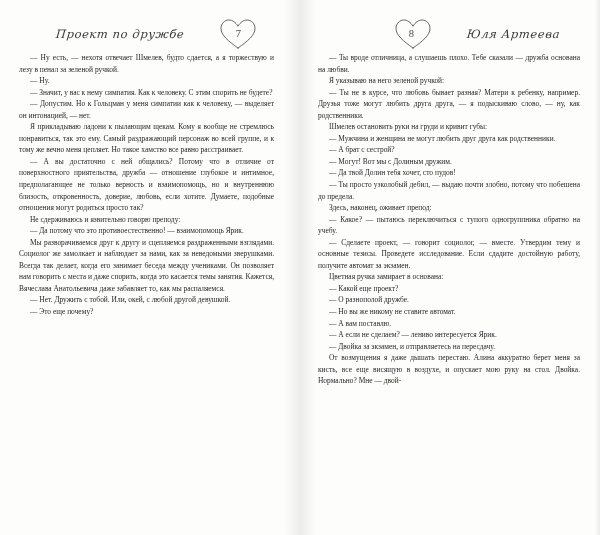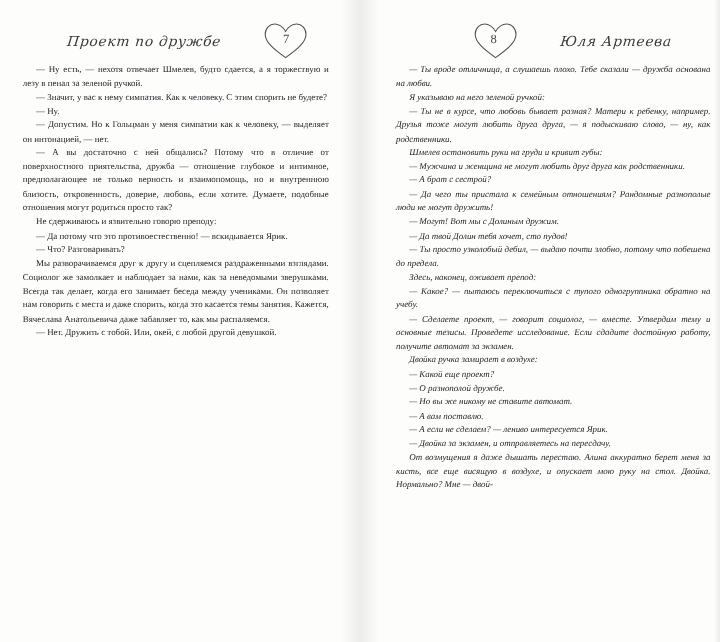--- a/index.html
+++ b/index.html
@@ -114,21 +114,21 @@
     color: #26262a;
     hyphens: manual;
   }
   .body-col p {
     margin: 0;
     text-indent: 11px;
     text-align: justify;
     text-justify: inter-word;
   }
   .page.left .body-col  { width: 255px; margin-left: 5px; }
-  .page.right .body-col { width: 262px; margin-left: 12px; font-style: italic; }
+  .page.right .body-col { width: 262px; margin-left: 0; }
 </style>
 </head>
 <body>
 
 <div id="book-spread">
 
   <div class="page left">
     <div class="gutter-shade-left"></div>
 
     <div class="running-head left-head">
@@ -136,29 +136,30 @@
       <span class="heart-folio">
         <svg width="40" height="34" viewBox="0 0 40 34" aria-hidden="true">
           <path d="M20 31 C10 24, 3 18, 3 11.5 C3 6.4, 6.8 3, 10.8 3 C14.4 3, 17.6 5.2, 20 9.2 C22.4 5.2, 25.6 3, 29.2 3 C33.2 3, 37 6.4, 37 11.5 C37 18, 30 24, 20 31 Z" fill="none" stroke="#55534f" stroke-width="0.9" stroke-linecap="round"></path>
         </svg>
         <span class="folio-num">7</span>
       </span>
     </div>
 
     <div class="body-col">
       <p>— Ну есть, — нехотя отвечает Шмелев, будто сдается, а я торжествую и лезу в пенал за зеленой ручкой.</p>
+      <p>— Ну.</p>
       <p>— Значит, у вас к нему симпатия. Как к человеку. С этим спорить не будете?</p>
-      <p>— Ну.</p>
       <p>— Допустим. Но к Гольцман у меня симпатии как к человеку, — выделяет он интонацией, — нет.</p>
+      <p>Я прикладываю ладони к пылающим щекам. Кому я вообще не стремлюсь понравиться, так это ему. Самый раздражающий персонаж во всей группе, и к тому же вечно меня цепляет. Но такое хамство все равно расстраивает.</p>
       <p>— А вы достаточно с ней общались? Потому что в отличие от поверхностного приятельства, дружба — отношение глубокое и интимное, предполагающее не только верность и взаимопомощь, но и внутреннюю близость, откровенность, доверие, любовь, если хотите. Думаете, подобные отношения могут родиться просто так?</p>
       <p>Не сдерживаюсь и язвительно говорю преподу:</p>
-      <p>— Да потому что это противоестественно! — вскидывается Ярик.</p>
-      <p>— Что? Разговаривать?</p>
+      <p>— Да потому что это противоестественно! — взаимопомощь Ярик.</p>
       <p>Мы разворачиваемся друг к другу и сцепляемся раздраженными взглядами. Социолог же замолкает и наблюдает за нами, как за неведомыми зверушками. Всегда так делает, когда его занимает беседа между учениками. Он позволяет нам говорить с места и даже спорить, когда это касается темы занятия. Кажется, Вячеслава Анатольевича даже забавляет то, как мы распаляемся.</p>
       <p>— Нет. Дружить с тобой. Или, окей, с любой другой девушкой.</p>
+      <p>— Это еще почему?</p>
     </div>
   </div>
 
   <div class="page right">
     <div class="gutter-shade-right"></div>
 
     <div class="running-head right-head">
       <span class="heart-folio">
         <svg width="40" height="34" viewBox="0 0 40 34" aria-hidden="true">
           <path d="M20 31 C10 24, 3 18, 3 11.5 C3 6.4, 6.8 3, 10.8 3 C14.4 3, 17.6 5.2, 20 9.2 C22.4 5.2, 25.6 3, 29.2 3 C33.2 3, 37 6.4, 37 11.5 C37 18, 30 24, 20 31 Z" fill="none" stroke="#55534f" stroke-width="0.9" stroke-linecap="round"></path>
@@ -168,28 +169,27 @@
       <span class="head-title">Юля Артеева</span>
     </div>
 
     <div class="body-col">
       <p>— Ты вроде отличница, а слушаешь плохо. Тебе сказали — дружба основана на любви.</p>
       <p>Я указываю на него зеленой ручкой:</p>
       <p>— Ты не в курсе, что любовь бывает разная? Матери к ребенку, например. Друзья тоже могут любить друга друга, — я подыскиваю слово, — ну, как родственники.</p>
       <p>Шмелев остановить руки на груди и кривит губы:</p>
       <p>— Мужчина и женщина не могут любить друг друга как родственники.</p>
       <p>— А брат с сестрой?</p>
-      <p>— Да чего ты пристала к семейным отношениям? Рандомные разнополые люди не могут дружить!</p>
       <p>— Могут! Вот мы с Долиным дружим.</p>
       <p>— Да твой Долин тебя хочет, сто пудов!</p>
       <p>— Ты просто узколобый дебил, — выдаю почти злобно, потому что побешена до предела.</p>
       <p>Здесь, наконец, оживает препод:</p>
       <p>— Какое? — пытаюсь переключиться с тупого одногруппника обратно на учебу.</p>
       <p>— Сделаете проект, — говорит социолог, — вместе. Утвердим тему и основные тезисы. Проведете исследование. Если сдадите достойную работу, получите автомат за экзамен.</p>
-      <p>Двойка ручка замирает в воздухе:</p>
+      <p>Цветная ручка замирает в основана:</p>
       <p>— Какой еще проект?</p>
       <p>— О разнополой дружбе.</p>
       <p>— Но вы же никому не ставите автомат.</p>
       <p>— А вам поставлю.</p>
       <p>— А если не сделаем? — лениво интересуется Ярик.</p>
       <p>— Двойка за экзамен, и отправляетесь на пересдачу.</p>
       <p>От возмущения я даже дышать перестаю. Алина аккуратно берет меня за кисть, все еще висящую в воздухе, и опускает мою руку на стол. Двойка. Нормально? Мне — двой-</p>
     </div>
   </div>
 

